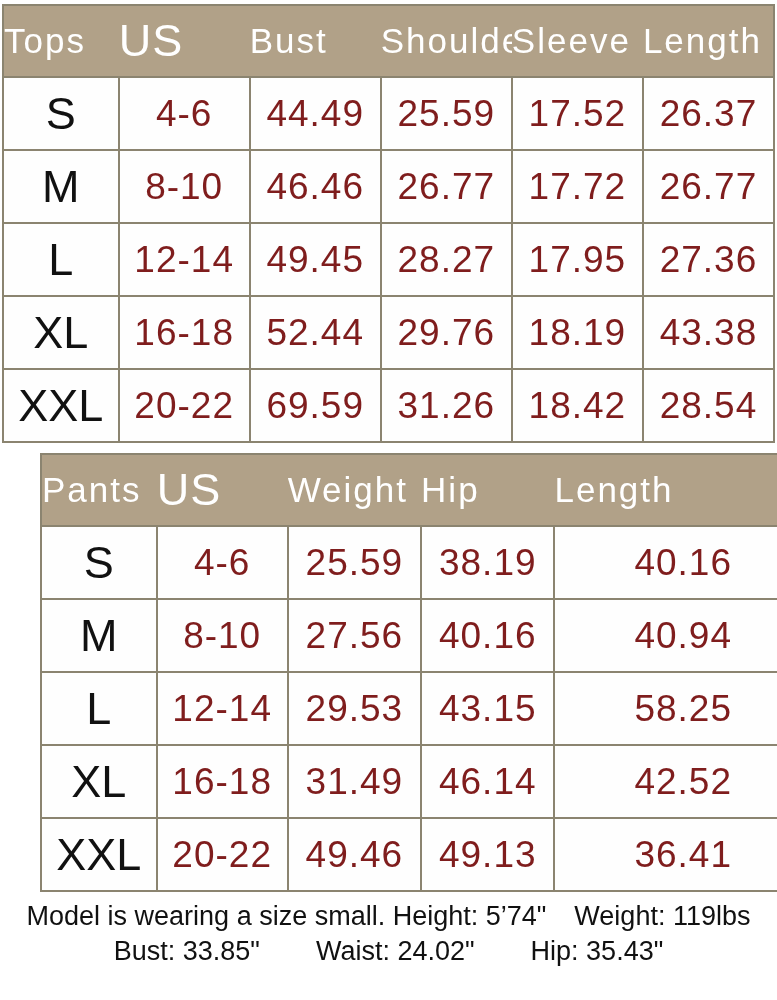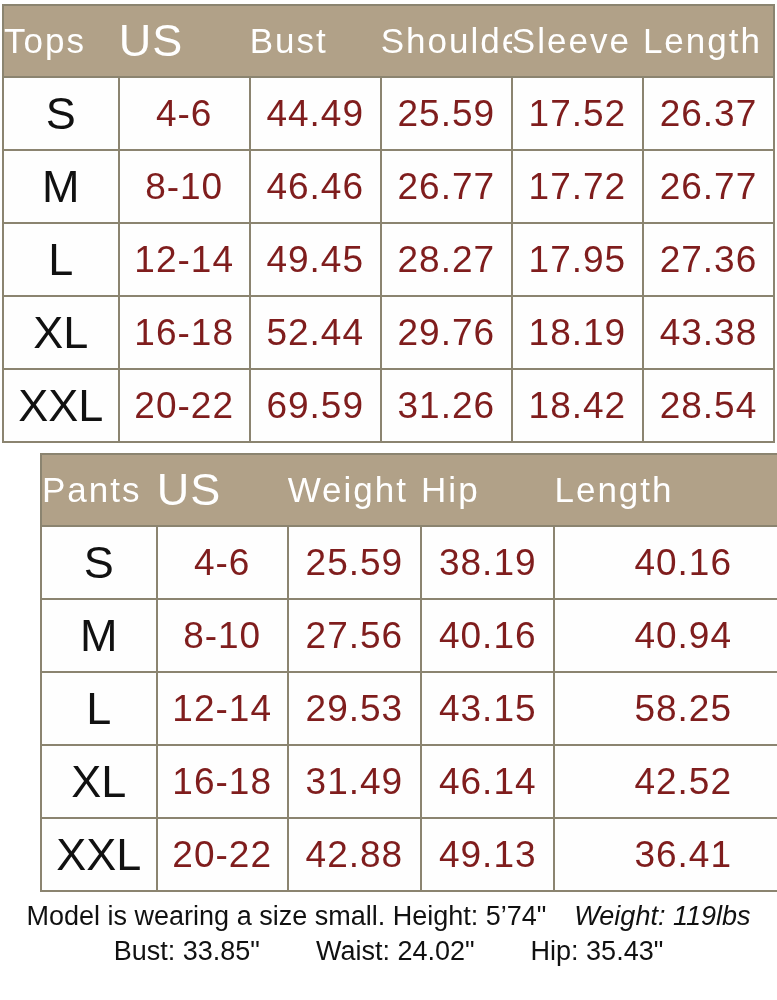--- a/index.html
+++ b/index.html
@@ -71,21 +71,21 @@
   .footnote {
     margin-top: 7px;
     text-align: center;
     color: #111111;
   }
   .footnote-line1 {
     font-size: 27px;
     line-height: 34px;
     white-space: nowrap;
   }
-  .footnote-line1 span + span { margin-left: 28px; font-style: italic; }
+  .footnote-line1 span + span { margin-left: 28px; }
   .footnote-line2 {
     font-size: 27px;
     line-height: 36px;
     white-space: nowrap;
   }
   .footnote-line2 span + span { margin-left: 56px; }
 </style>
 </head>
 <body>
 
@@ -197,21 +197,21 @@
       <tr>
         <td class="size-cell">XL</td>
         <td>16-18</td>
         <td>31.49</td>
         <td>46.14</td>
         <td>42.52</td>
       </tr>
       <tr>
         <td class="size-cell">XXL</td>
         <td>20-22</td>
-        <td>42.88</td>
+        <td>49.46</td>
         <td>49.13</td>
         <td>36.41</td>
       </tr>
     </tbody>
   </table>
 
   <div class="footnote">
     <div class="footnote-line1">
       <span>Model is wearing a size small. Height: 5’74"</span><span>Weight: 119lbs</span>
     </div>

